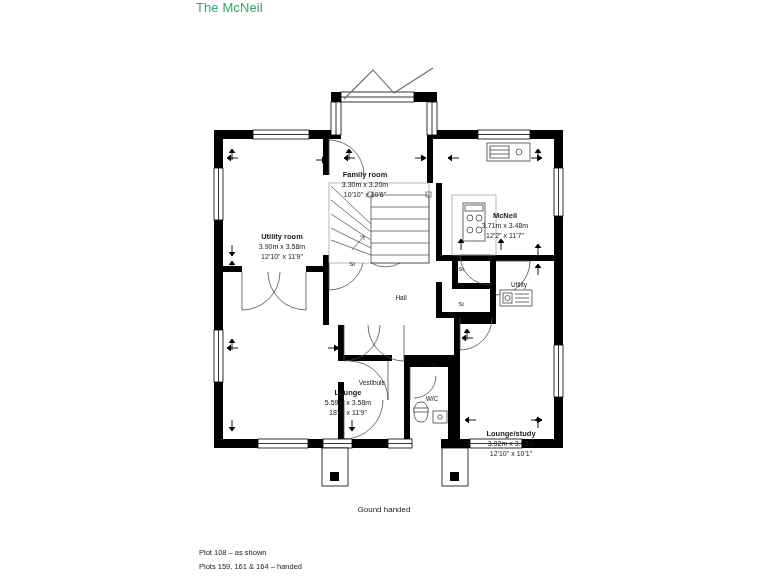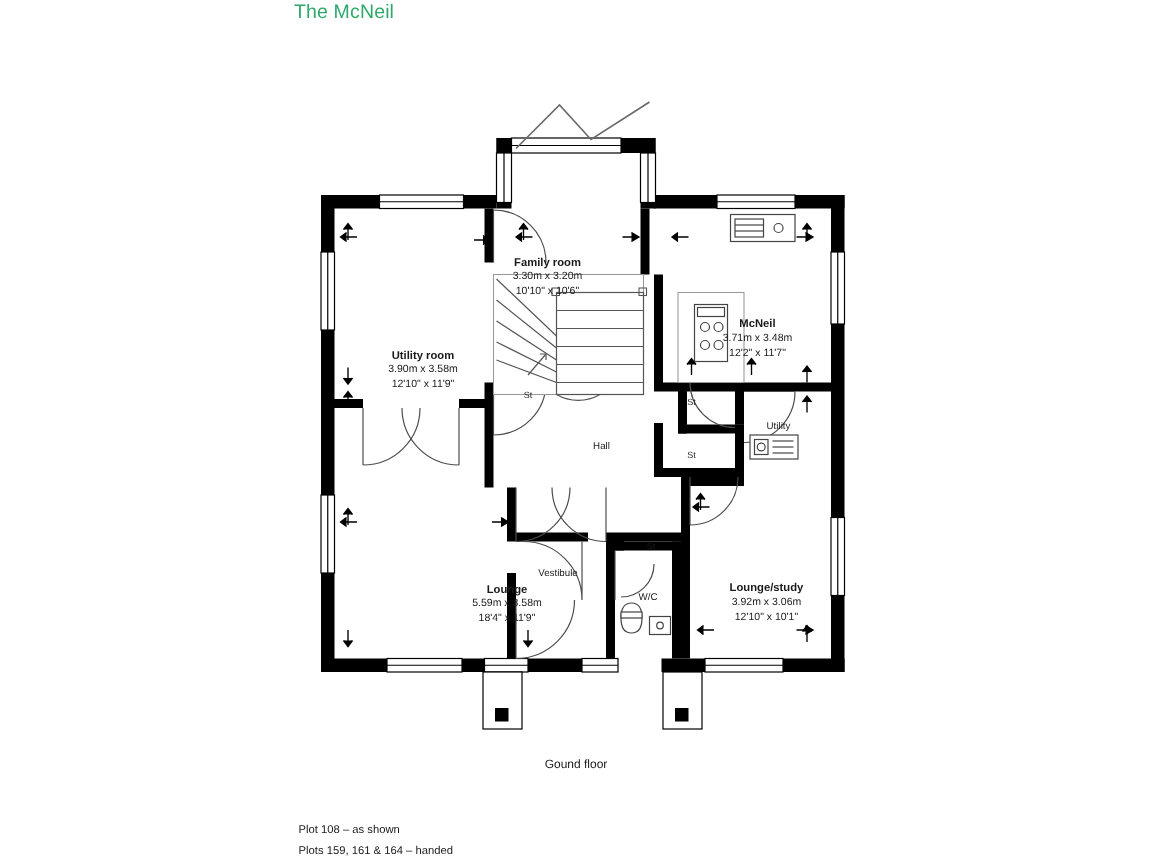--- a/index.html
+++ b/index.html
@@ -323,42 +323,42 @@
     <div class="room-label" style="left: 445px; top: 168px; width: 120px;">
       <span class="room-name">McNeil</span>
       <span class="room-dim">3.71m x 3.48m</span>
       <span class="room-dim">12'2" x 11'7"</span>
     </div>
     <div class="room-label" style="left: 222px; top: 189px; width: 120px;">
       <span class="room-name">Utility room</span>
       <span class="room-dim">3.90m x 3.58m</span>
       <span class="room-dim">12'10" x 11'9"</span>
     </div>
-    <div class="room-label" style="left: 230px; top: 345px; width: 120px; padding-left: 48px;">
+    <div class="room-label" style="left: 240px; top: 345px; width: 120px; padding-left: 48px;">
       <span class="room-name">Lounge</span>
       <span class="room-dim">5.59m x 3.58m</span>
       <span class="room-dim">18'4" x 11'9"</span>
     </div>
-    <div class="room-label" style="left: 451px; top: 344px; width: 120px;">
+    <div class="room-label" style="left: 451px; top: 386px; width: 120px;">
       <span class="room-name">Lounge/study</span>
       <span class="room-dim">3.92m x 3.06m</span>
       <span class="room-dim">12'10" x 10'1"</span>
     </div>
   </div>
 <div id="small-labels">
     <div class="small-label" style="left: 361px; top: 294px; width: 80px;">Hall</div>
     <div class="small-label" style="left: 479px; top: 281px; width: 80px;">Utility</div>
     <div class="small-label" style="left: 332px; top: 379px; width: 80px;">Vestibule</div>
     <div class="small-label" style="left: 392px; top: 395px; width: 80px;">W/C</div>
   </div>
 <div id="storage-labels">
     <div class="tiny-label" style="left: 342px; top: 261px; width: 20px; text-align: center;">St</div>
     <div class="tiny-label" style="left: 451px; top: 266px; width: 20px; text-align: center;">St</div>
     <div class="tiny-label" style="left: 451px; top: 301px; width: 20px; text-align: center;">St</div>
     <div class="tiny-label" style="left: 424px; top: 362px; width: 20px; text-align: center;">St</div>
   </div>
 
-<div id="floor-caption">Gound floor</div>
+<div id="floor-caption">Gound handed</div>
 
 <div id="footnotes">
   <div>Plot 108 – as shown</div>
   <div>Plots 159, 161 &amp; 164 – handed</div>
 </div>
 
 </body></html>

